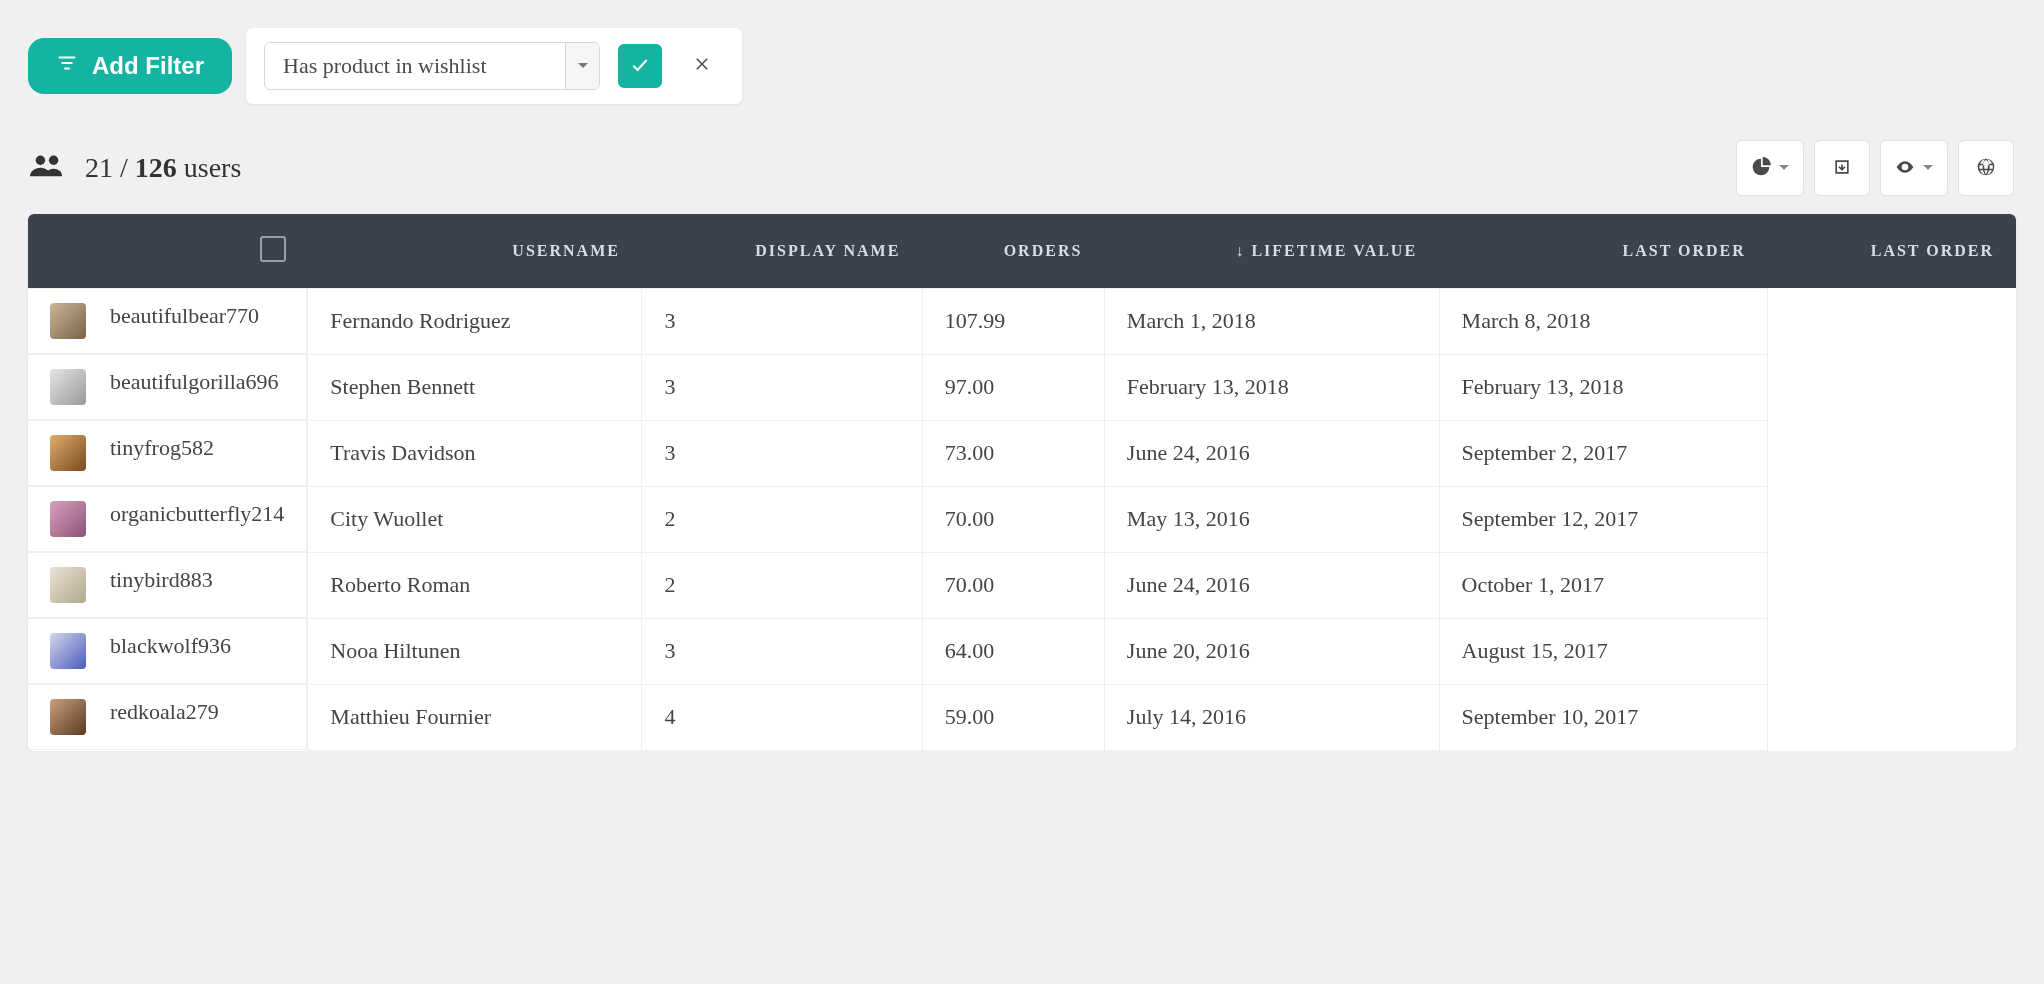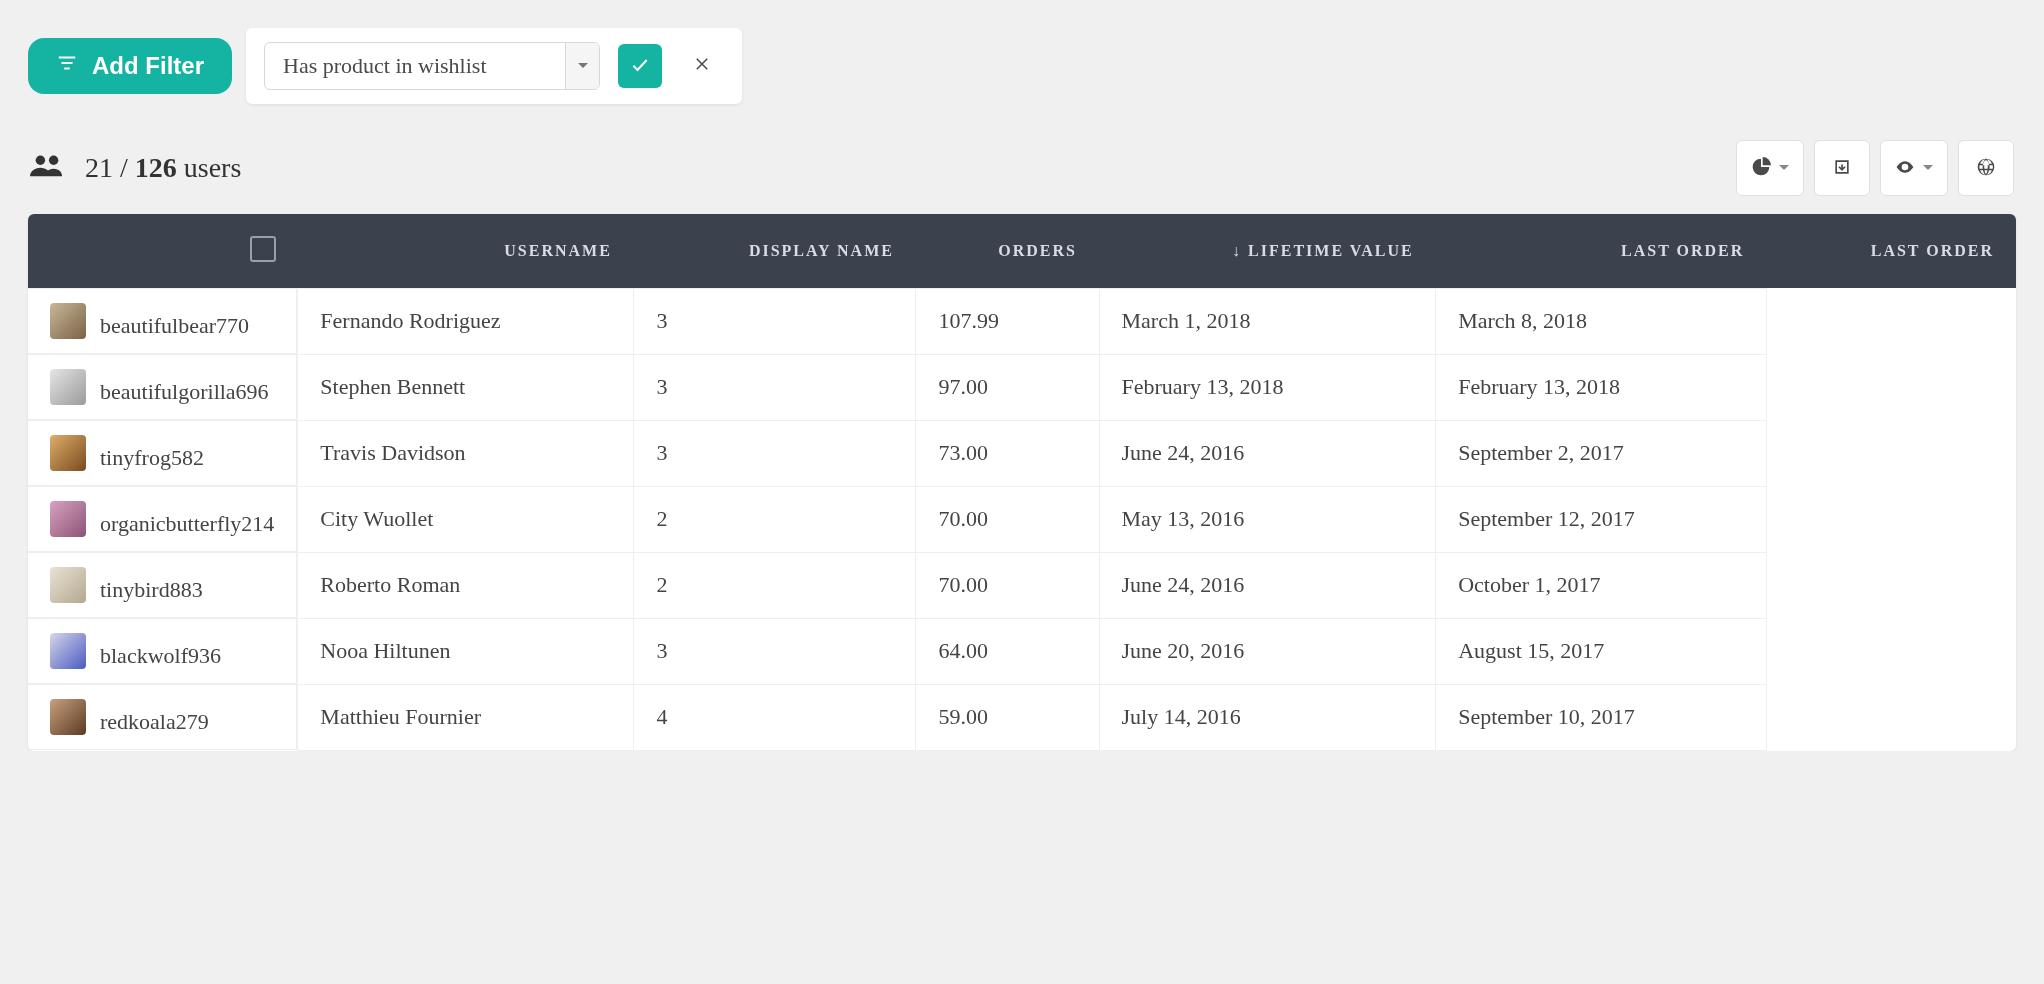--- a/index.html
+++ b/index.html
@@ -67,21 +67,21 @@
     background: #3c424d; color: #d8dde5; font-size: 16px; letter-spacing: 2px;
     font-weight: 700; text-align: right; padding: 22px 22px;
   }
   thead th.checkbox-col { width: 70px; }
   .hdr-checkbox {
     width: 26px; height: 26px; border: 2px solid #9aa0aa; border-radius: 3px; display: inline-block;
   }
   tbody td {
     padding: 14px 22px; border: 1px solid #efefef; font-size: 22px; color: #444; vertical-align: middle;
   }
-  tbody td.user-cell { display: flex; align-items: flex-end; gap: 14px; border-left: none; font-family: Liberation Serif, serif; }
+  tbody td.user-cell { display: flex; align-items: flex-start; gap: 24px; border-left: none; font-family: Liberation Serif, serif; }
   .avatar {
     width: 36px; height: 36px; border-radius: 4px; flex-shrink: 0;
     background: linear-gradient(135deg, #a8a8a8, #787878);
   }
   .sort-arrow { margin-right: 6px; }
 </style>
 </head>
 <body>
 
 <div class="page">

